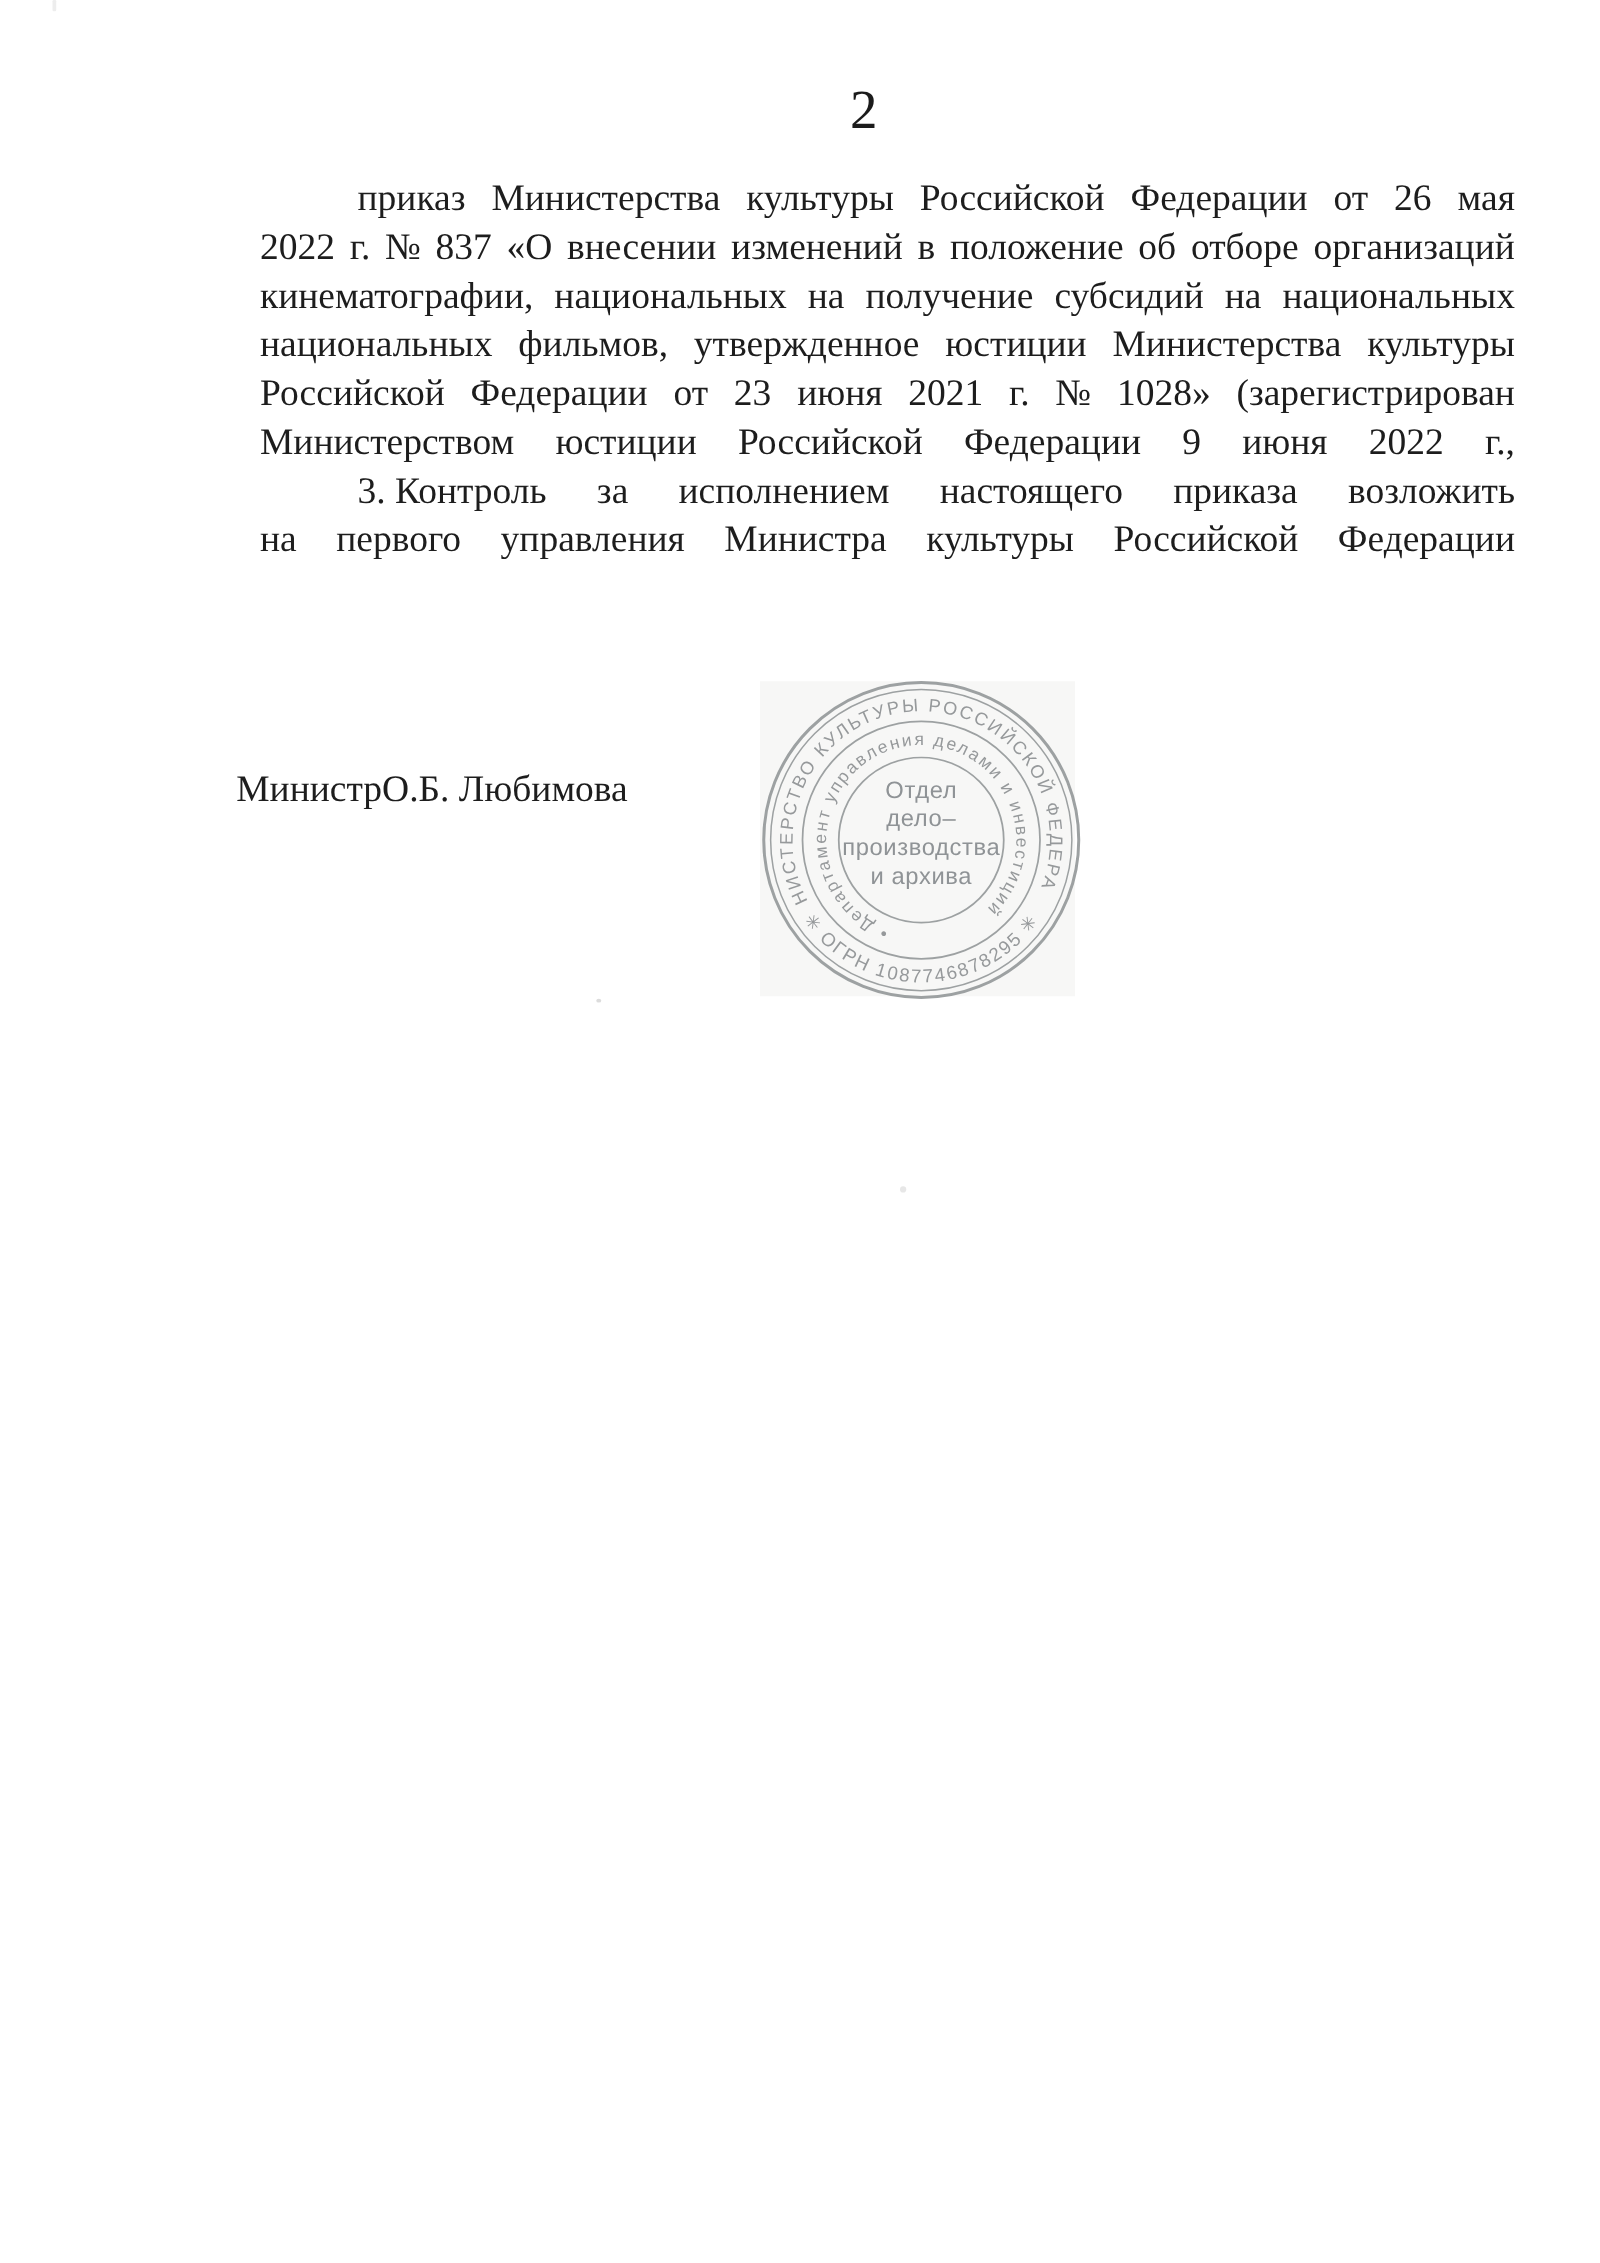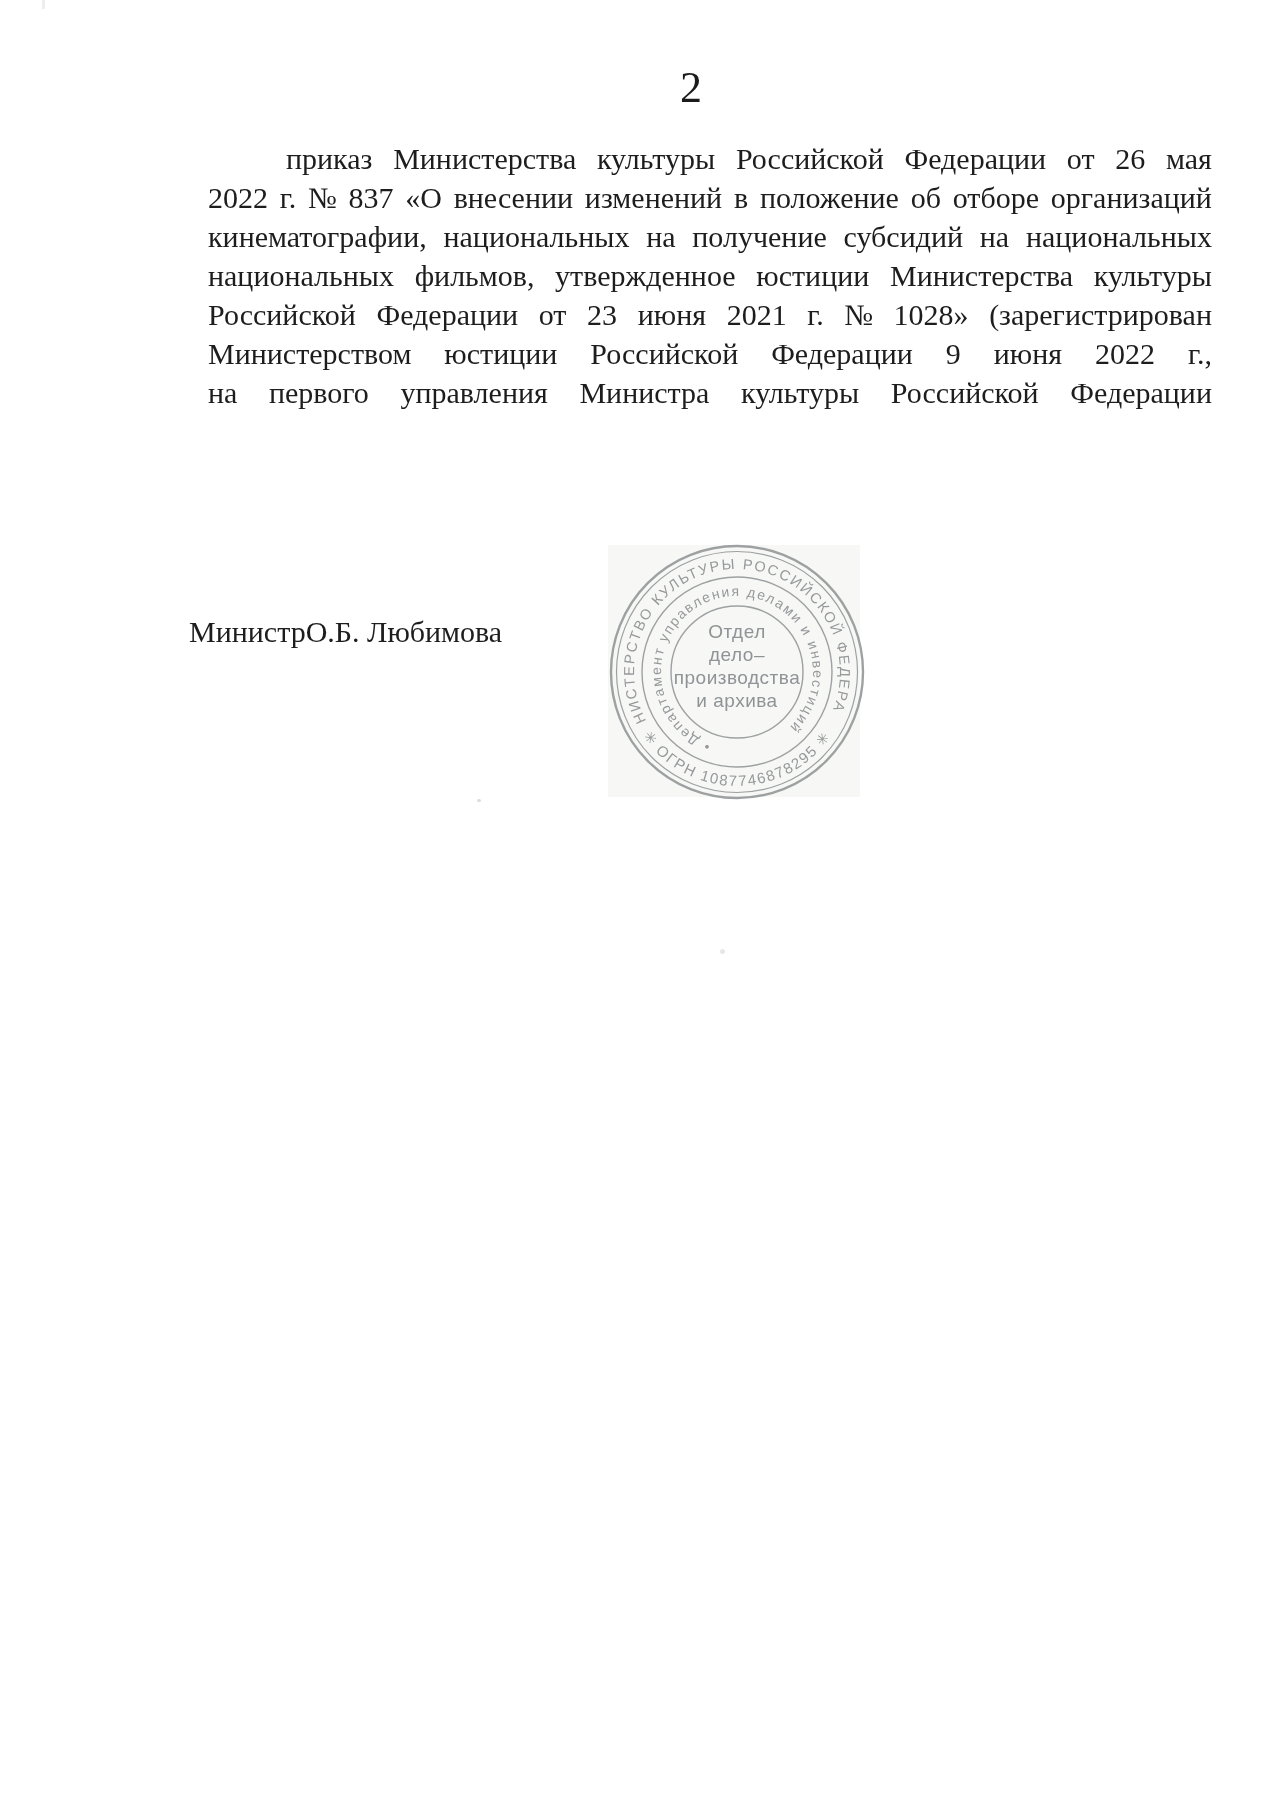--- a/index.html
+++ b/index.html
@@ -162,20 +162,28 @@
       <div class="line justify">
         <span>Министерством</span>
         <span>юстиции</span>
         <span>Российской</span>
         <span>Федерации</span>
         <span>9</span>
         <span>июня</span>
         <span>2022</span>
         <span>г.,</span>
       </div>
+      <div class="line justify indent">
+        <span>3.&nbsp;Контроль</span>
+        <span>за</span>
+        <span>исполнением</span>
+        <span>настоящего</span>
+        <span>приказа</span>
+        <span>возложить</span>
+      </div>
       <div class="line justify">
         <span>на</span>
         <span>первого</span>
         <span>управления</span>
         <span>Министра</span>
         <span>культуры</span>
         <span>Российской</span>
         <span>Федерации</span>
       </div>
     </div>

